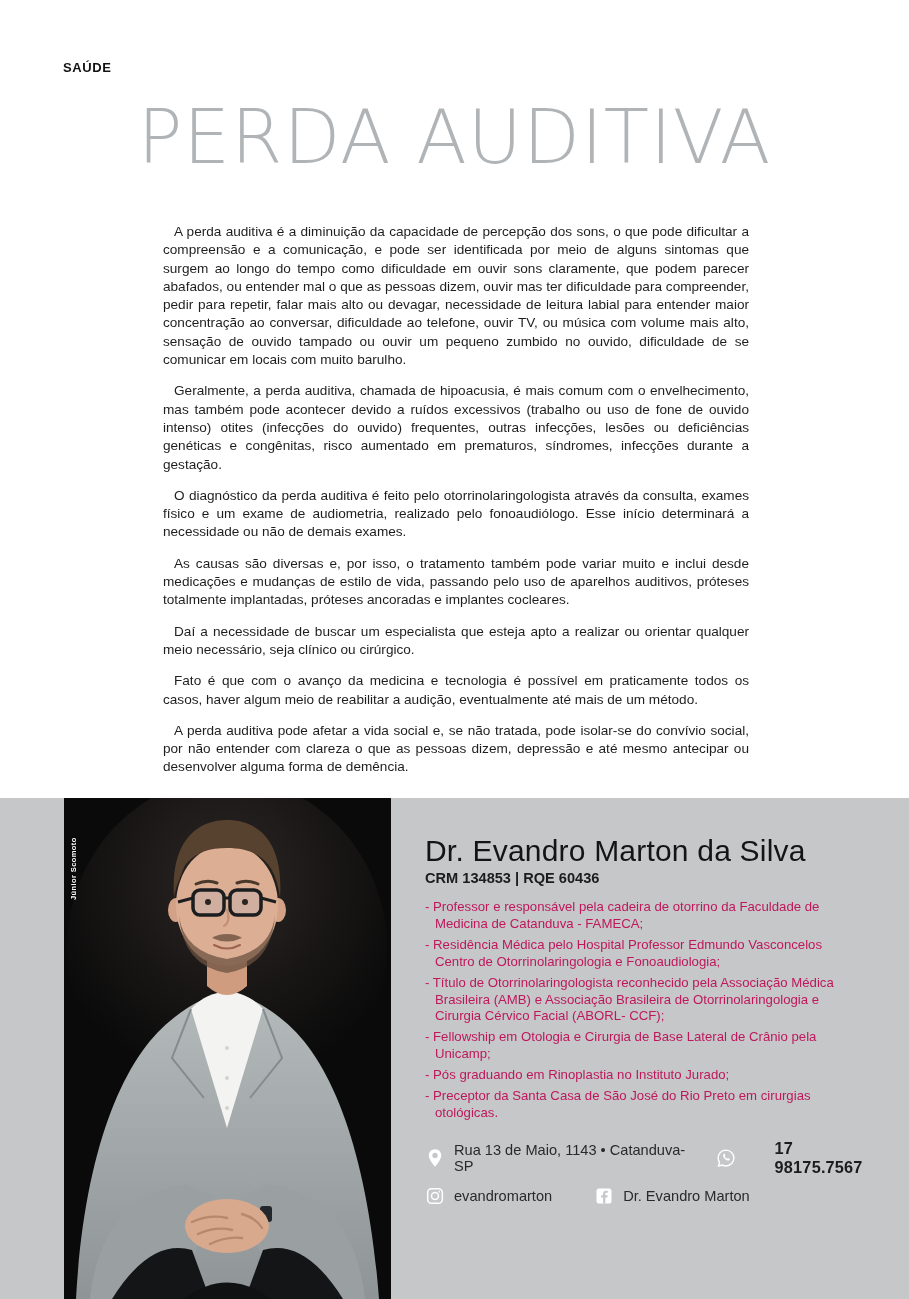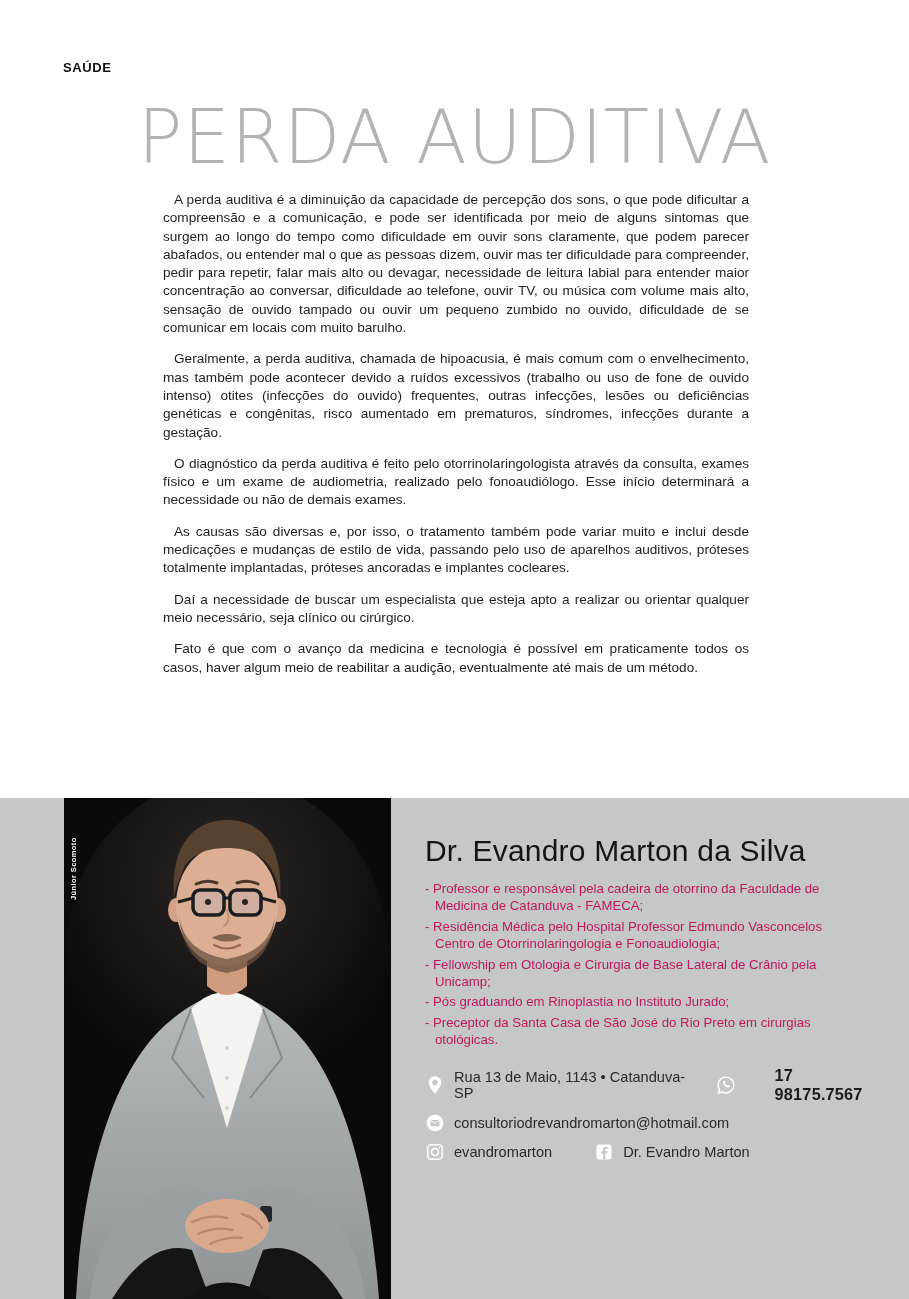--- a/index.html
+++ b/index.html
@@ -11,21 +11,21 @@
     position:absolute; left:63px; top:60px;
     font-size:13px; font-weight:700; letter-spacing:.6px; color:#121212;
   }
   .big-title {
     position:absolute; left:0; top:99px; width:909px; text-align:center;
     font-family:"DejaVu Sans","Liberation Sans",sans-serif;
     font-weight:200; font-size:74px; line-height:76px;
     color:#b1b4b6; letter-spacing:1px; white-space:nowrap;
   }
   .article {
-    position:absolute; left:163px; top:191px; width:586px;
+    position:absolute; left:163px; top:223px; width:586px;
     font-size:13.6px; line-height:18.3px; text-align:justify; color:#1e1e1e;
   }
   .article p { margin:0 0 13px 0; text-indent:11px; }
 
   .band { position:absolute; left:0; top:798px; width:909px; height:647px; background:#c6c7c9; }
 
   .photo { position:absolute; left:64px; top:0; width:327px; height:501px; background:#0a0a0a; }
   .photo svg { display:block; width:327px; height:501px; }
   .credit {
     position:absolute; left:5px; top:12px; height:90px;
@@ -58,20 +58,21 @@
 
   <div class="big-title">PERDA AUDITIVA</div>
 
   <div class="article">
     <p>A perda auditiva é a diminuição da capacidade de percepção dos sons, o que pode dificultar a compreensão e a comunicação, e pode ser identificada por meio de alguns sintomas que surgem ao longo do tempo como dificuldade em ouvir sons claramente, que podem parecer abafados, ou entender mal o que as pessoas dizem, ouvir mas ter dificuldade para compreender, pedir para repetir, falar mais alto ou devagar, necessidade de leitura labial para entender maior concentração ao conversar, dificuldade ao telefone, ouvir TV, ou música com volume mais alto, sensação de ouvido tampado ou ouvir um pequeno zumbido no ouvido, dificuldade de se comunicar em locais com muito barulho.</p>
     <p>Geralmente, a perda auditiva, chamada de hipoacusia, é mais comum com o envelhecimento, mas também pode acontecer devido a ruídos excessivos (trabalho ou uso de fone de ouvido intenso) otites (infecções do ouvido) frequentes, outras infecções, lesões ou deficiências genéticas e congênitas, risco aumentado em prematuros, síndromes, infecções durante a gestação.</p>
     <p>O diagnóstico da perda auditiva é feito pelo otorrinolaringologista através da consulta, exames físico e um exame de audiometria, realizado pelo fonoaudiólogo. Esse início determinará a necessidade ou não de demais exames.</p>
     <p>As causas são diversas e, por isso, o tratamento também pode variar muito e inclui desde medicações e mudanças de estilo de vida, passando pelo uso de aparelhos auditivos, próteses totalmente implantadas, próteses ancoradas e implantes cocleares.</p>
     <p>Daí a necessidade de buscar um especialista que esteja apto a realizar ou orientar qualquer meio necessário, seja clínico ou cirúrgico.</p>
     <p>Fato é que com o avanço da medicina e tecnologia é possível em praticamente todos os casos, haver algum meio de reabilitar a audição, eventualmente até mais de um método.</p>
+    <p>A perda auditiva pode afetar a vida social e, se não tratada, pode isolar-se do convívio social, por não entender com clareza o que as pessoas dizem, depressão e até mesmo antecipar ou desenvolver alguma forma de demência.</p>
   </div>
 
   <div class="band">
 
     <div class="photo">
       <svg viewBox="0 0 327 501" aria-hidden="true">
         <defs>
           <radialGradient id="glow" cx="50%" cy="30%" r="60%">
             <stop offset="0%" stop-color="#2b2624"></stop>
             <stop offset="100%" stop-color="#0a0a0a"></stop>
@@ -131,24 +132,26 @@
         <rect x="196" y="408" width="12" height="16" rx="3" fill="#23262a"></rect>
 
         <ellipse cx="163" cy="428" rx="42" ry="27" fill="#d8a98d"></ellipse>
         <path d="M128,424 Q146,416 163,420 M134,436 Q152,428 168,432 M146,446 Q162,438 178,440 M178,416 Q192,420 198,430" fill="none" stroke="#b9886c" stroke-width="2.4" stroke-linecap="round"></path>
       </svg>
       <div class="credit">Júnior Scomoto</div>
     </div>
 
     <div class="info">
       <h1 class="doc-name">Dr. Evandro Marton da Silva</h1>
+      <div class="doc-reg">CRM 134853 | RQE 60436</div>
 
       <div class="bullets">
         <div class="bullet">- Professor e responsável pela cadeira de otorrino da Faculdade de Medicina de Catanduva - FAMECA;</div>
         <div class="bullet">- Residência Médica pelo Hospital Professor Edmundo Vasconcelos Centro de Otorrinolaringologia e Fonoaudiologia;</div>
+        <div class="bullet">- Título de Otorrinolaringologista reconhecido pela Associação Médica Brasileira (AMB) e Associação Brasileira de Otorrinolaringologia e Cirurgia Cérvico Facial (ABORL- CCF);</div>
         <div class="bullet">- Fellowship em Otologia e Cirurgia de Base Lateral de Crânio pela Unicamp;</div>
         <div class="bullet">- Pós graduando em Rinoplastia no Instituto Jurado;</div>
         <div class="bullet">- Preceptor da Santa Casa de São José do Rio Preto em cirurgias otológicas.</div>
       </div>
 
       <div class="contacts">
 
         <div class="contact-row">
           <span class="cicon">
             <svg viewBox="0 0 24 24">
@@ -161,30 +164,20 @@
             <span class="cicon">
               <svg viewBox="0 0 24 24">
                   <path d="M12 2.5a9.5 9.5 0 0 1 0 19 9.4 9.4 0 0 1-4.5-1.1L3 21.5l1.2-4.3A9.5 9.5 0 0 1 12 2.5z" fill="none" stroke="#ffffff" stroke-width="1.7"></path>
                   <path d="M9.2 7.1c.4-.5 1-.5 1.3 0l.8 1.5c.2.4.1.8-.2 1.1l-.5.5c.4 1 1.6 2.2 2.7 2.7l.5-.5c.3-.3.7-.4 1.1-.2l1.5.8c.5.3.5.9 0 1.3-.7.7-1.7 1-2.6.7-2.3-.8-4.4-2.8-5.2-5.2-.3-.9-.1-1.9.6-2.7z" fill="#ffffff"></path>
                 </svg>
             </span>
             <span class="phone-text">17 98175.7567</span>
           </span>
         </div>
 
-        <div class="contact-row">
-          <span class="cicon">
-            <svg viewBox="0 0 24 24">
-                <circle cx="12" cy="12" r="10" fill="#ffffff"></circle>
-                <rect x="6.7" y="8.4" width="10.6" height="7.4" rx="1.2" fill="#c6c7c9"></rect>
-                <path d="M7.2 9l4.8 3.4L16.8 9" fill="none" stroke="#ffffff" stroke-width="1.2"></path>
-              </svg>
-          </span>
-          <span>consultoriodrevandromarton@hotmail.com</span>
-        </div>
 
         <div class="contact-row">
           <span class="cicon">
             <svg viewBox="0 0 24 24" fill="none" stroke="#ffffff" stroke-width="1.8">
                 <rect x="3.2" y="3.2" width="17.6" height="17.6" rx="4.6"></rect>
                 <circle cx="12" cy="12" r="4.2"></circle>
                 <circle cx="17.2" cy="6.8" r="1" fill="#ffffff" stroke="none"></circle>
               </svg>
           </span>
           <span>evandromarton</span>

